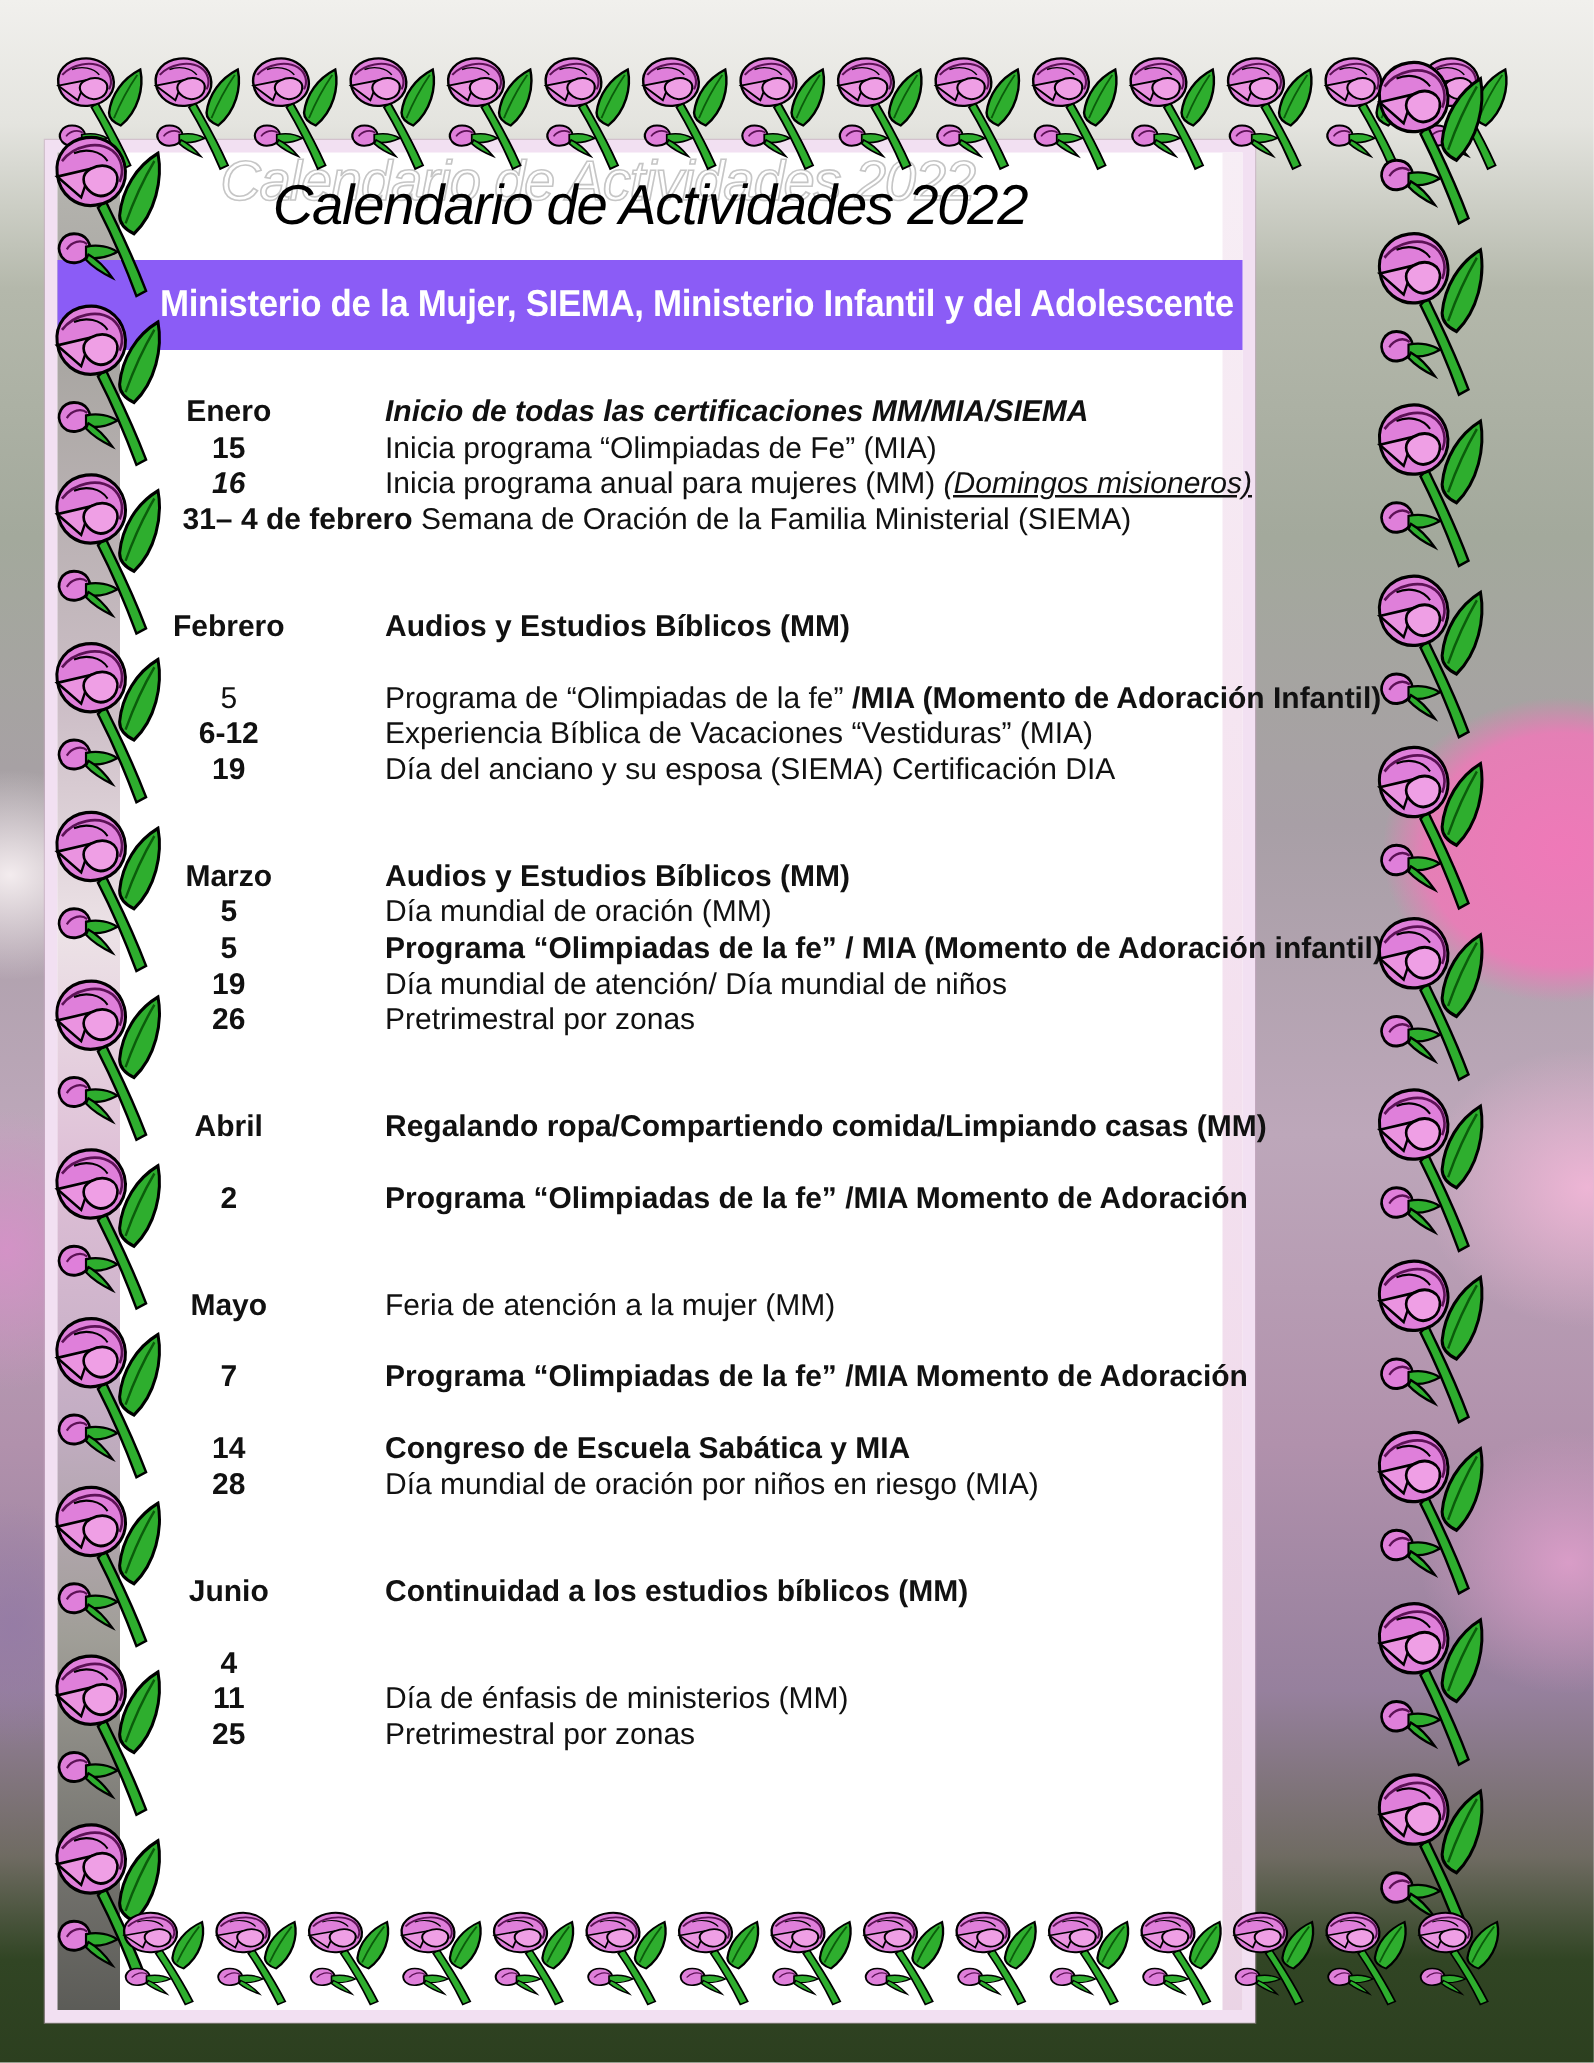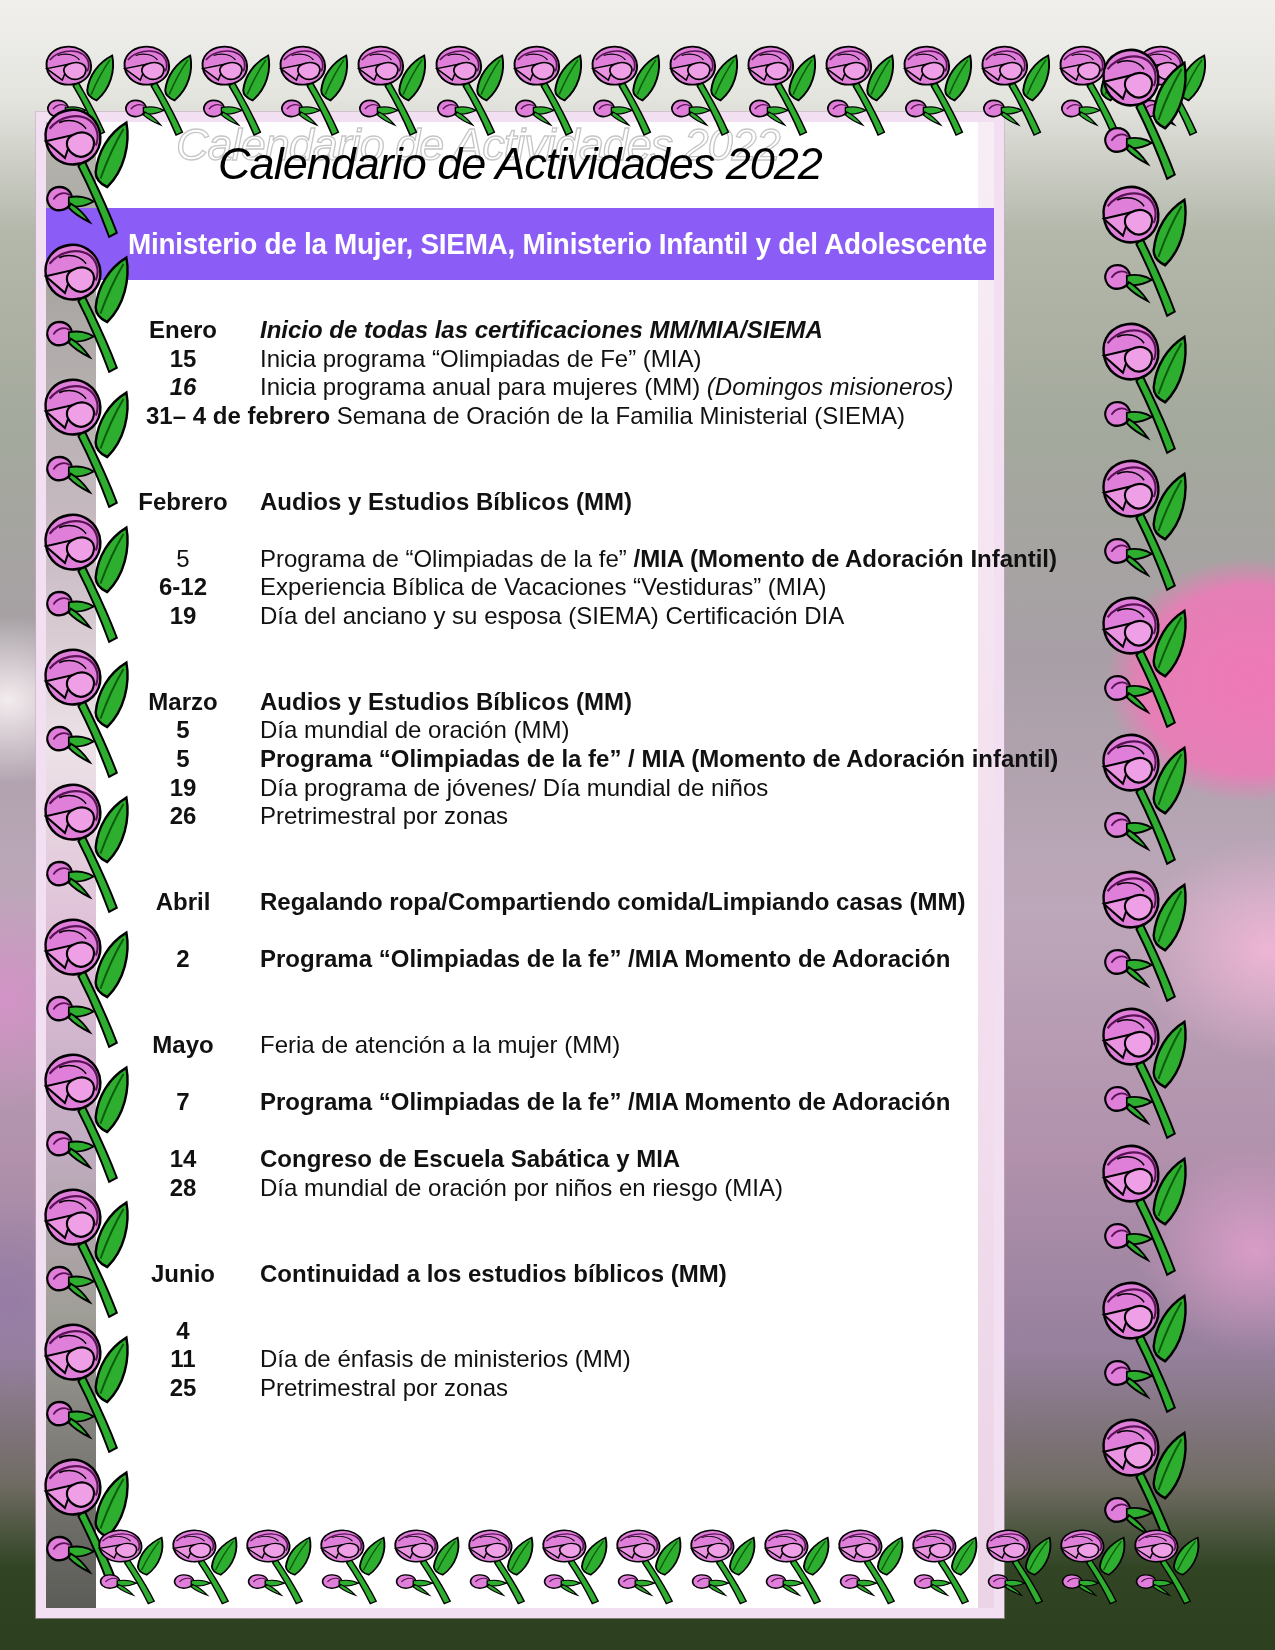--- a/index.html
+++ b/index.html
@@ -54,26 +54,26 @@
     display:flex; align-items:center; padding-left:82px;
     font-weight:bold; font-size:30px; white-space:nowrap;
   }
   .band span { display:inline-block; transform:scaleX(.93); transform-origin:0 50%; letter-spacing:-.3px; }
 
   
   .cal {
     position:absolute; left:0; right:0; top:158px; bottom:0;
     padding:36px 10px 0 82px; font-size:24px; color:#111;
   }
-  .row { display:flex; line-height:28.6px; min-height:28.6px; white-space:nowrap; }
+  .row { display:flex; line-height:28.6px; min-height:28.6px; white-space:nowrap;gap:48px; }
   .date { width:110px; text-align:center; flex:0 0 auto; }
   .content { margin-left:22px; }
   .row.wide .content { margin-left:18px; }
   .s-b  { font-weight:bold; }
-  .s-i  { font-style:italic; }
+  .s-i  { font-style:italic;text-decoration:underline; }
   .s-bi { font-weight:bold; font-style:italic;margin-top:48px; }
   .s-r  { font-weight:normal; }
   .d-month { font-weight:bold; }
   .d-b  { font-weight:bold; }
   .d-bi { font-weight:bold; font-style:italic; }
   .d-r  { font-weight:normal; }
 
   
   .border { position:absolute; display:flex; z-index:5; }
   #border-top    { left:42px;  top:44px;   width:1170px; height:94px; }
@@ -170,21 +170,21 @@
       <div class="row">
         <div class="date d-b">5</div>
         <div class="content"><span class="s-r">Día mundial de oración (MM)</span></div>
       </div>
       <div class="row">
         <div class="date d-b">5</div>
         <div class="content"><span class="s-b">Programa “Olimpiadas de la fe” / MIA (Momento de Adoración infantil)</span></div>
       </div>
       <div class="row">
         <div class="date d-b">19</div>
-        <div class="content"><span class="s-r">Día programa de jóvenes/ Día mundial de niños</span></div>
+        <div class="content"><span class="s-r">Día mundial de atención/ Día mundial de niños</span></div>
       </div>
       <div class="row">
         <div class="date d-b">26</div>
         <div class="content"><span class="s-r">Pretrimestral por zonas</span></div>
       </div>
       <div class="row"></div>
       <div class="row"></div>
       <div class="row">
         <div class="date d-month">Abril</div>
         <div class="content"><span class="s-b">Regalando ropa/Compartiendo comida/Limpiando casas (MM)</span></div>

